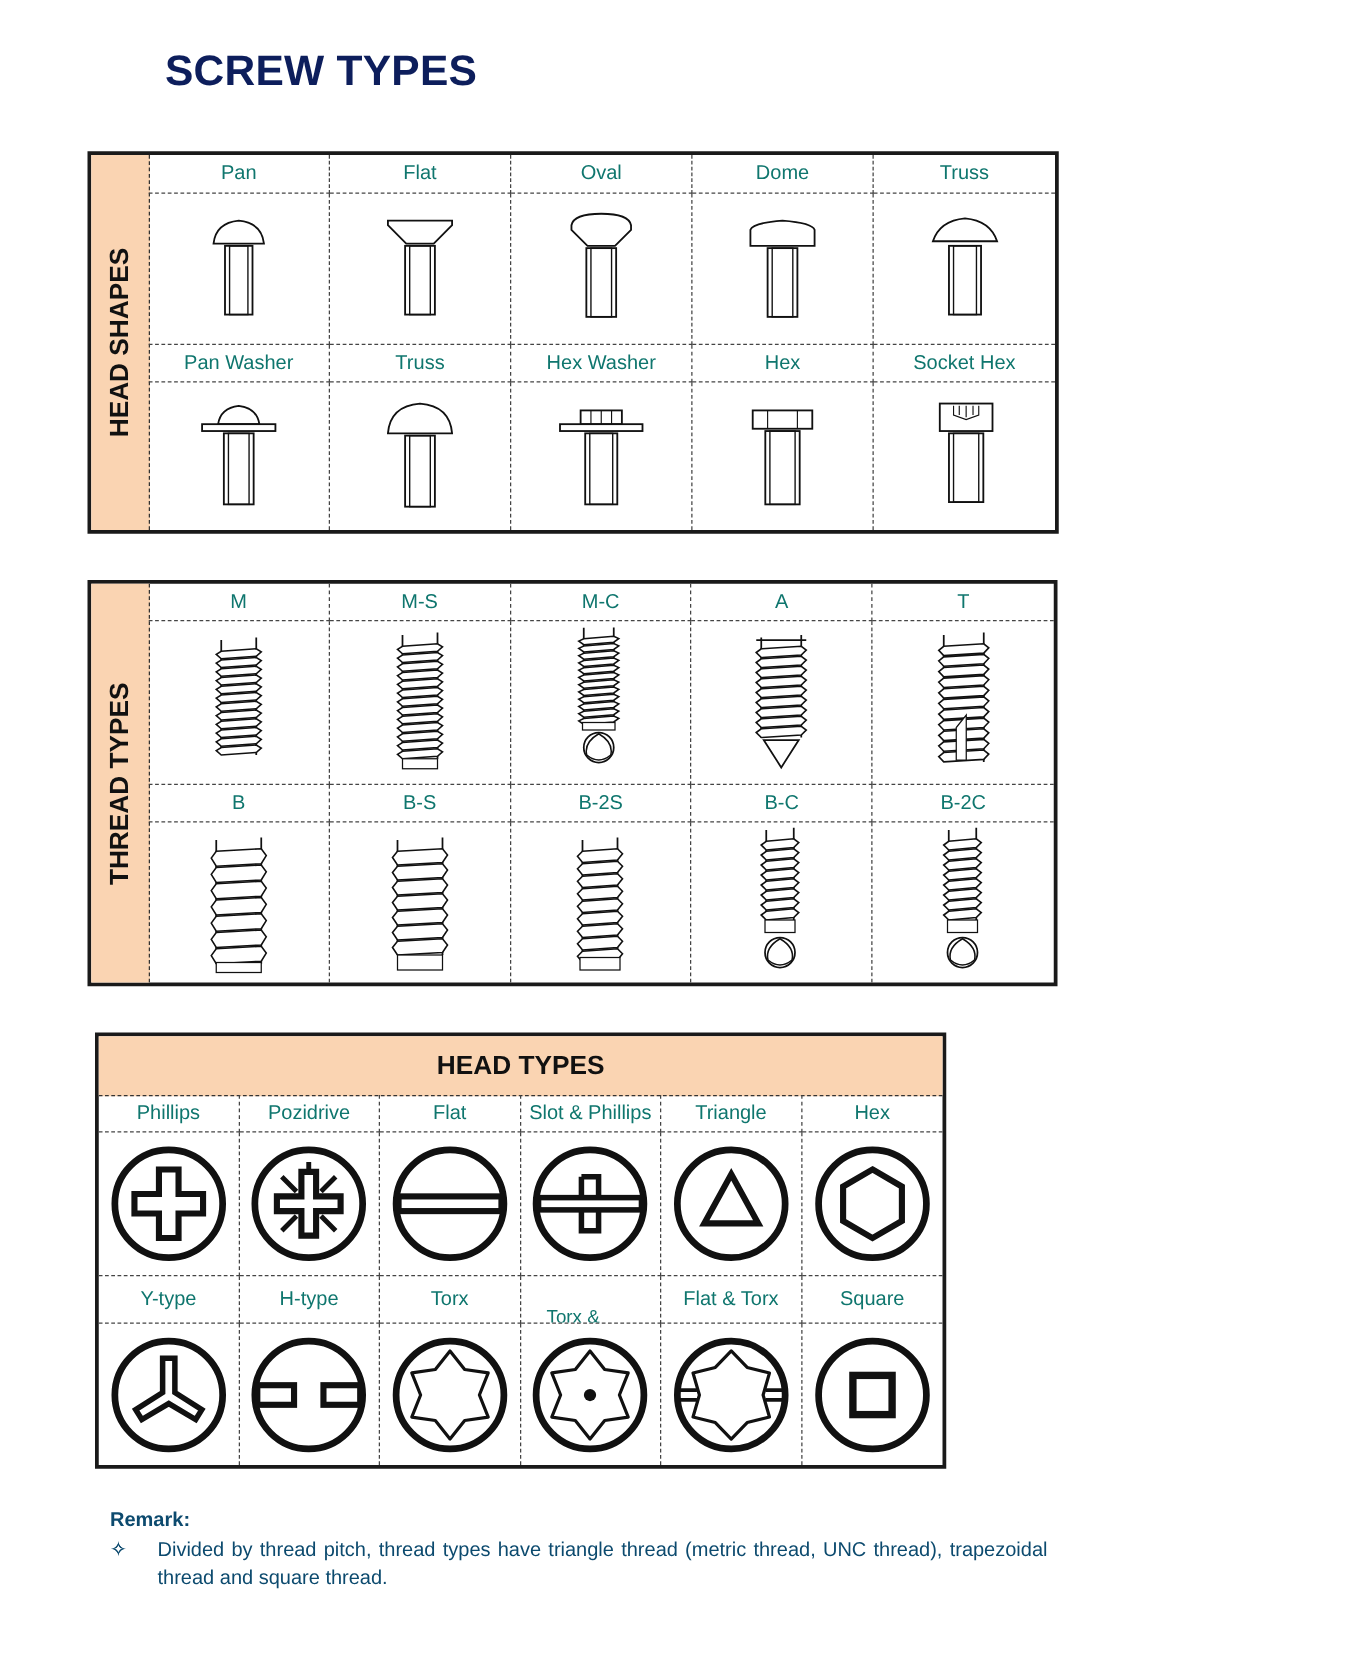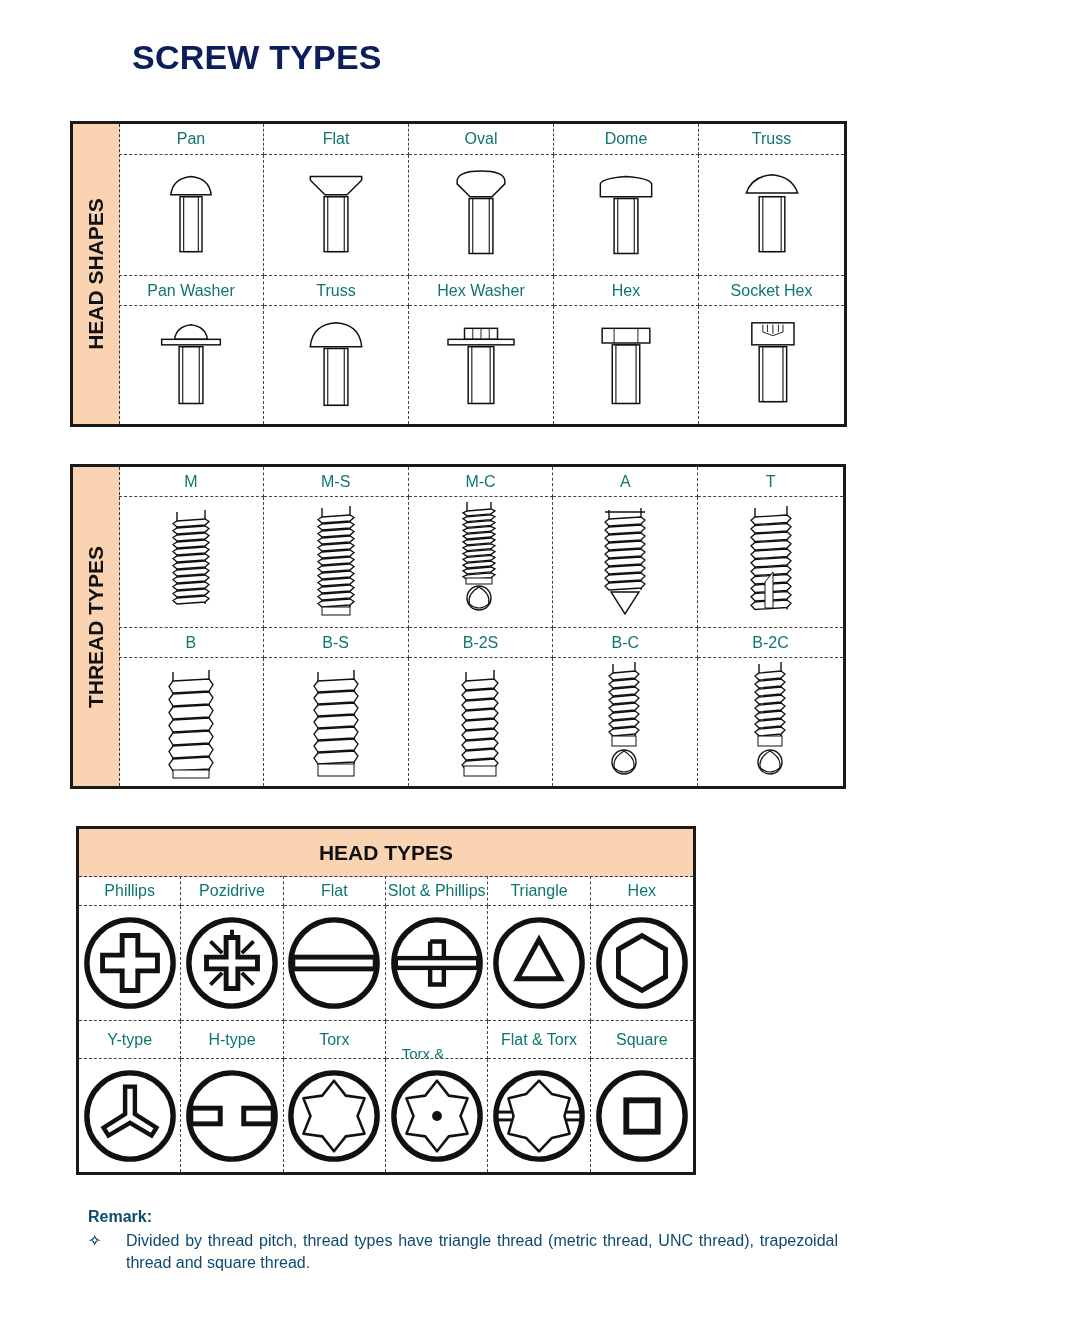--- a/index.html
+++ b/index.html
@@ -16,21 +16,21 @@
                      white-space: nowrap; font-weight: bold; font-size: 21px; color: #111; }
   .grid { position: absolute; left: 46px; top: 0; right: 0; bottom: 0; display: grid; }
   .cell { border-right: 1px dashed #444; border-bottom: 1px dashed #444; box-sizing: border-box;
           display: flex; align-items: center; justify-content: center; overflow: hidden; }
   .cell.lastcol { border-right: none; }
   .cell.lastrow { border-bottom: none; }
   .lbl { font-size: 16px; color: #0f766e; line-height: 1.0; }
   .pic svg { display: block; }
 
   
-  .hbox { position: absolute; left: 76px; top: 826px; width: 620px; height: 349px;
+  .hbox { position: absolute; left: 76px; top: 826px; width: 681px; height: 349px;
           border: 3px solid #1a1a1a; box-sizing: border-box; background: #fff; }
   .hbox .hhead { position: absolute; left: 0; right: 0; top: 0; height: 47px; background: #fad4b2;
                  border-bottom: 1px dashed #333; display: flex; align-items: center; justify-content: center;
                  font-weight: bold; font-size: 21px; color: #111; }
   .hbox .grid { left: 0; top: 47px; }
 
   .remark { position: absolute; left: 88px; top: 1208px; width: 750px; color: #0c4a6e; font-size: 16px; }
   .remark .rtitle { font-weight: bold; margin-bottom: 4px; }
   .remark .ritem { position: relative; padding-left: 38px; line-height: 22px; text-align: justify; }
   .remark .ritem .bul { position: absolute; left: 0; top: 0; }

